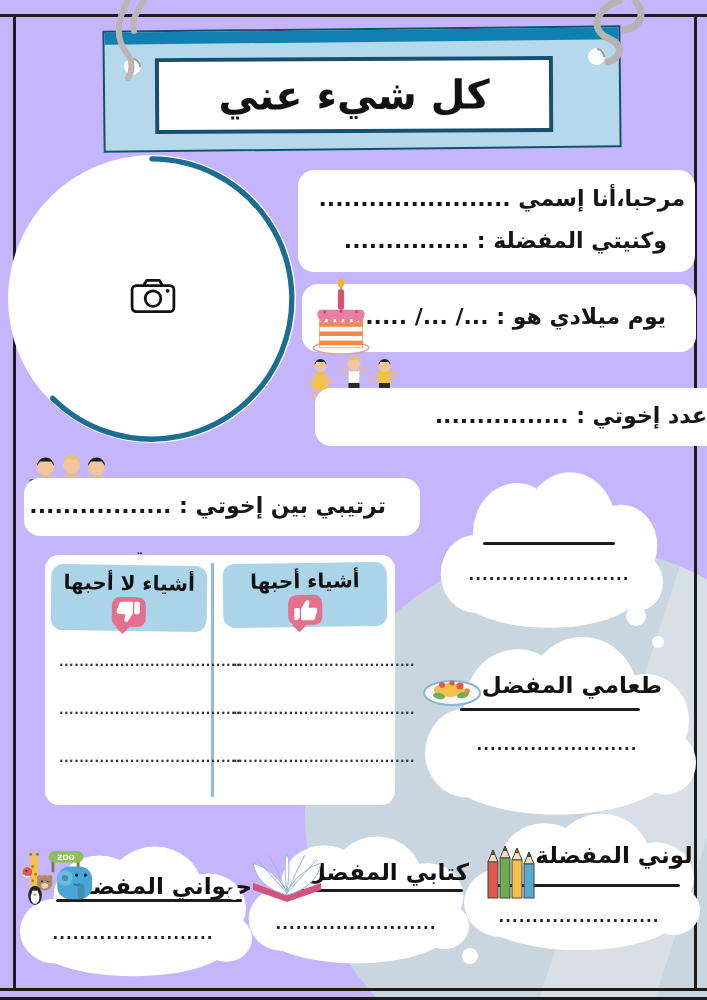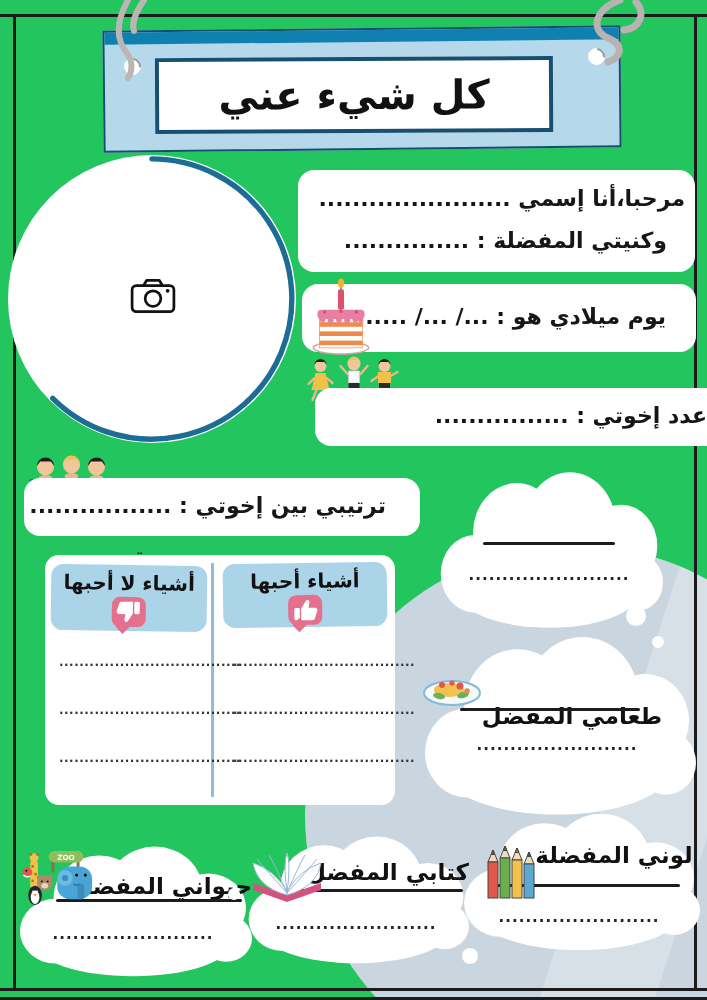--- a/index.html
+++ b/index.html
@@ -1,17 +1,17 @@
 <!DOCTYPE html>
 <html lang="ar"><head>
 <meta charset="utf-8">
 <style>
   html,body{margin:0;padding:0;}
   body{font-family:"DejaVu Sans",sans-serif;}
-  #canvas{position:relative;width:707px;height:1000px;background:#22c55e;overflow:hidden;}
+  #canvas{position:relative;width:707px;height:1000px;background:#c4b5fd;overflow:hidden;}
   .abs{position:absolute;}
   .line{position:absolute;background:#1c1c1c;}
   
   .big-circle{position:absolute;left:305px;top:545px;width:540px;height:540px;border-radius:50%;
     background:#C9D5DF;overflow:hidden;}
   .big-circle .band{position:absolute;left:300px;top:-60px;width:110px;height:640px;
     background:rgba(255,255,255,0.26);transform:rotate(18deg);}
   
   .banner{position:absolute;left:103px;top:28px;width:518px;height:122px;background:#B5D8EB;
     border:2px solid #14506E;transform:rotate(-0.6deg);box-sizing:border-box;}
@@ -224,21 +224,21 @@
     <div class="rowdots" style="left:14px;top:100px;">....................................</div>
     <div class="rowdots" style="left:14px;top:148px;">....................................</div>
     <div class="rowdots" style="left:14px;top:196px;">....................................</div>
   </div>
 
   <div class="cloud" style="left:418px;top:632px;width:278px;height:185px;">
     <svg class="cl" viewBox="0 0 240 150" preserveAspectRatio="none">
         <use href="#cloud-shape"></use>
       </svg>
     <div class="content">
-      <div class="ctitle abs" style="left:30px;right:0;top:40px;margin-top:31px;">طعامي المفضل</div>
+      <div class="ctitle abs" style="left:30px;right:0;top:40px;">طعامي المفضل</div>
       <div class="cline" style="left:42px;top:76px;width:180px;"></div>
       <div class="cdots" style="left:0;right:0;top:104px;">........................</div>
     </div>
     <svg class="abs" style="left:4px;top:40px;" width="60" height="36" viewBox="0 0 60 34">
       <ellipse cx="30" cy="20" rx="28" ry="12" fill="#F4FAFC" stroke="#88B8D8" stroke-width="2"></ellipse>
       <ellipse cx="27" cy="17" rx="15" ry="7" fill="#F2C14E"></ellipse>
       <ellipse cx="41" cy="22" rx="6" ry="3" fill="#6FAE5C" transform="rotate(-15 41 22)"></ellipse>
       <ellipse cx="17" cy="23" rx="6" ry="3" fill="#6FAE5C" transform="rotate(12 17 23)"></ellipse>
       <circle cx="38" cy="13" r="3.5" fill="#E2574C"></circle>
         <circle cx="20" cy="12" r="3" fill="#E2574C"></circle>

